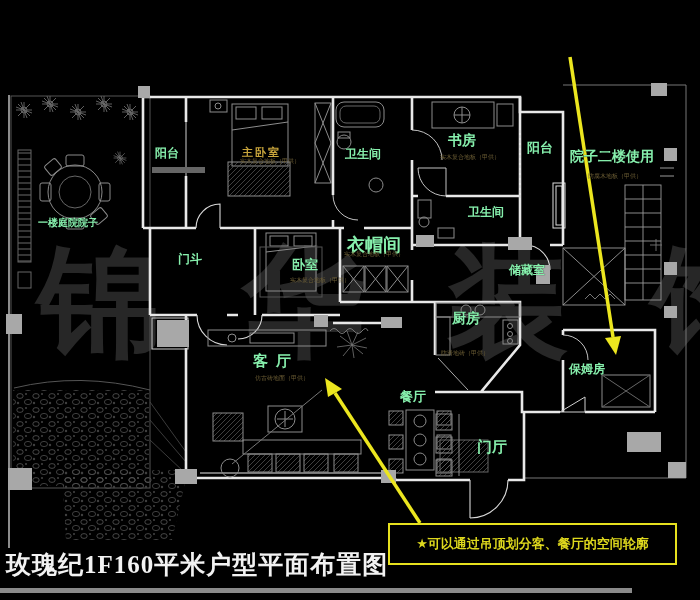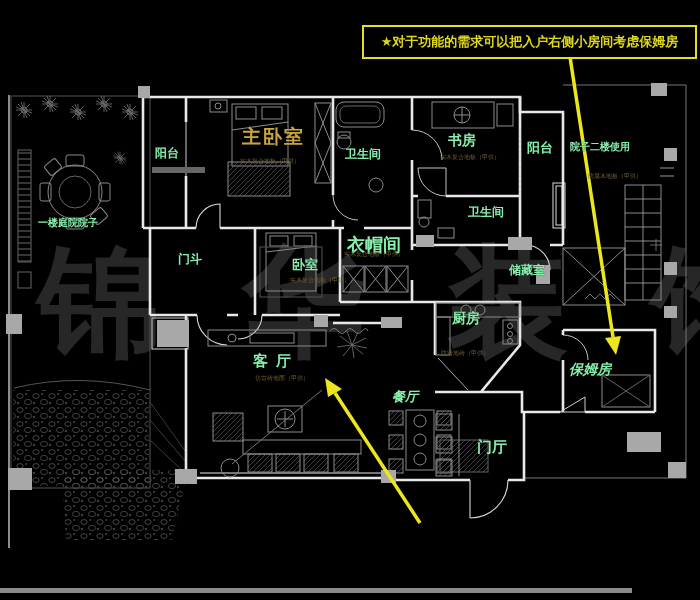--- a/index.html
+++ b/index.html
@@ -261,40 +261,41 @@
 
     <g>
       <line x1="570" y1="57" x2="613" y2="337" stroke="#ece61f" stroke-width="3.5"></line>
       <polygon points="616,355 621,336 605,338" fill="#ece61f"></polygon>
       <line x1="420" y1="523" x2="335" y2="393" stroke="#ece61f" stroke-width="3.5"></line>
       <polygon points="325,378 342,389 328,397" fill="#ece61f"></polygon>
     </g>
   </svg>
 
   <div class="room-label" style="left:155px;top:145px;font-size:12px;">阳台</div>
-  <div class="room-label" style="left:242px;top:124px;font-size:19px;letter-spacing:2px;color:#caa63c;">主卧室</div>
+  <div class="room-label" style="left:242px;top:145px;font-size:11px;letter-spacing:2px;color:#caa63c;">主卧室</div>
   <div class="room-sub" style="left:240px;top:157px;">实木复合地板（甲供）</div>
   <div class="room-label" style="left:345px;top:146px;font-size:12px;">卫生间</div>
   <div class="room-label" style="left:448px;top:132px;font-size:14px;">书房</div>
   <div class="room-sub" style="left:440px;top:153px;">实木复合地板（甲供）</div>
   <div class="room-label" style="left:527px;top:139px;font-size:13px;">阳台</div>
-  <div class="room-label" style="left:570px;top:140px;font-size:10px;">院子二楼使用</div>
+  <div class="room-label" style="left:570px;top:148px;font-size:14px;">院子二楼使用</div>
   <div class="room-sub" style="left:588px;top:172px;">防腐木地板（甲供）</div>
   <div class="room-label" style="left:38px;top:216px;font-size:10px;">一楼庭院院子</div>
   <div class="room-label" style="left:178px;top:251px;font-size:12px;">门斗</div>
   <div class="room-label" style="left:292px;top:256px;font-size:13px;">卧室</div>
   <div class="room-sub" style="left:290px;top:276px;">实木复合地板（甲供）</div>
   <div class="room-label" style="left:347px;top:233px;font-size:18px;">衣帽间</div>
   <div class="room-sub" style="left:344px;top:250px;">实木复合地板（甲供）</div>
   <div class="room-label" style="left:468px;top:204px;font-size:12px;">卫生间</div>
   <div class="room-label" style="left:463px;top:262px;font-size:12px;margin-left:46px;">储藏室</div>
   <div class="room-label" style="left:452px;top:310px;font-size:14px;">厨房</div>
   <div class="room-sub" style="left:441px;top:349px;">防滑地砖（甲供）</div>
   <div class="room-label" style="left:253px;top:352px;font-size:15px;letter-spacing:8px;">客厅</div>
   <div class="room-sub" style="left:255px;top:374px;">仿古砖地面（甲供）</div>
-  <div class="room-label" style="left:392px;top:388px;font-size:13px;font-style:italic;">餐厅</div>
+  <div class="room-label" style="left:400px;top:388px;font-size:13px;">餐厅</div>
   <div class="room-label" style="left:477px;top:438px;font-size:15px;">门厅</div>
-  <div class="room-label" style="left:569px;top:361px;font-size:14px;font-style:italic;">保姆房</div>
-
-  <div class="note-box" style="left:362px;top:25px;width:331px;height:30px;">★对于功能的需求可以把入户右侧小房间考虑保姆房</div>
-
+  <div class="room-label" style="left:569px;top:361px;font-size:12px;">保姆房</div>
+
+  <div class="note-box" style="left:388px;top:523px;width:285px;height:38px;">★可以通过吊顶划分客、餐厅的空间轮廓</div>
+
+  <div class="main-title">玫瑰纪1F160平米户型平面布置图</div>
   <div class="bottom-bar"></div>
 </div>
 
 </body></html>

